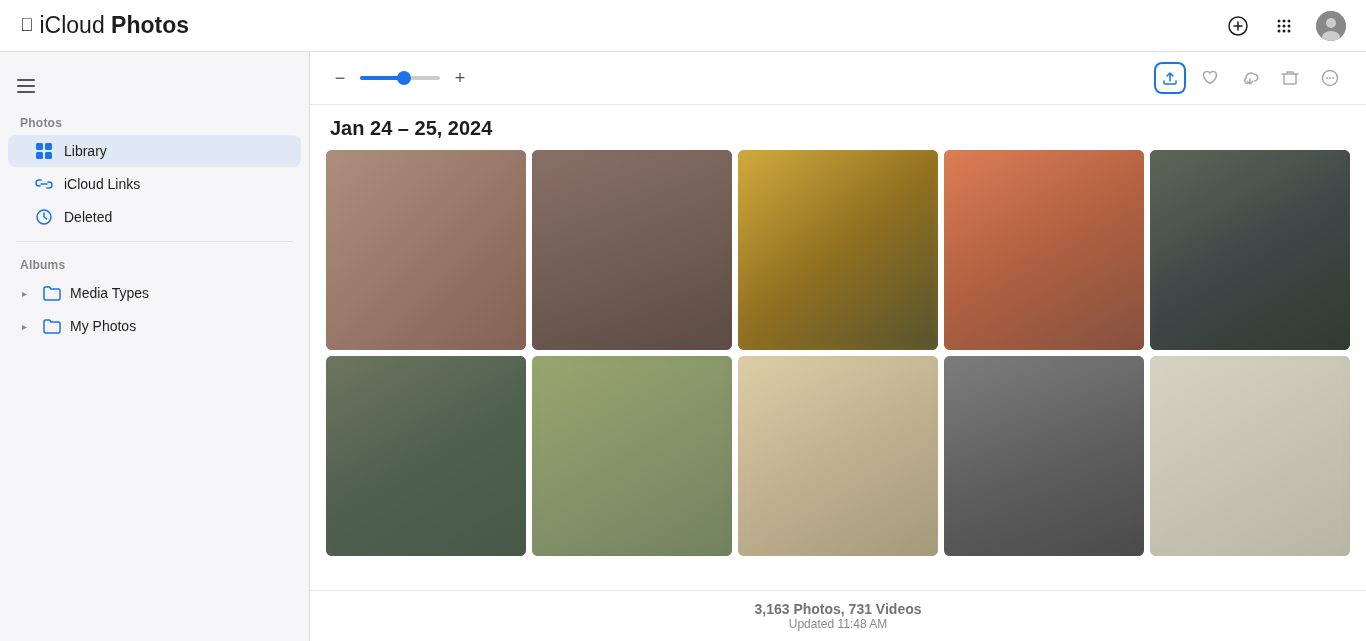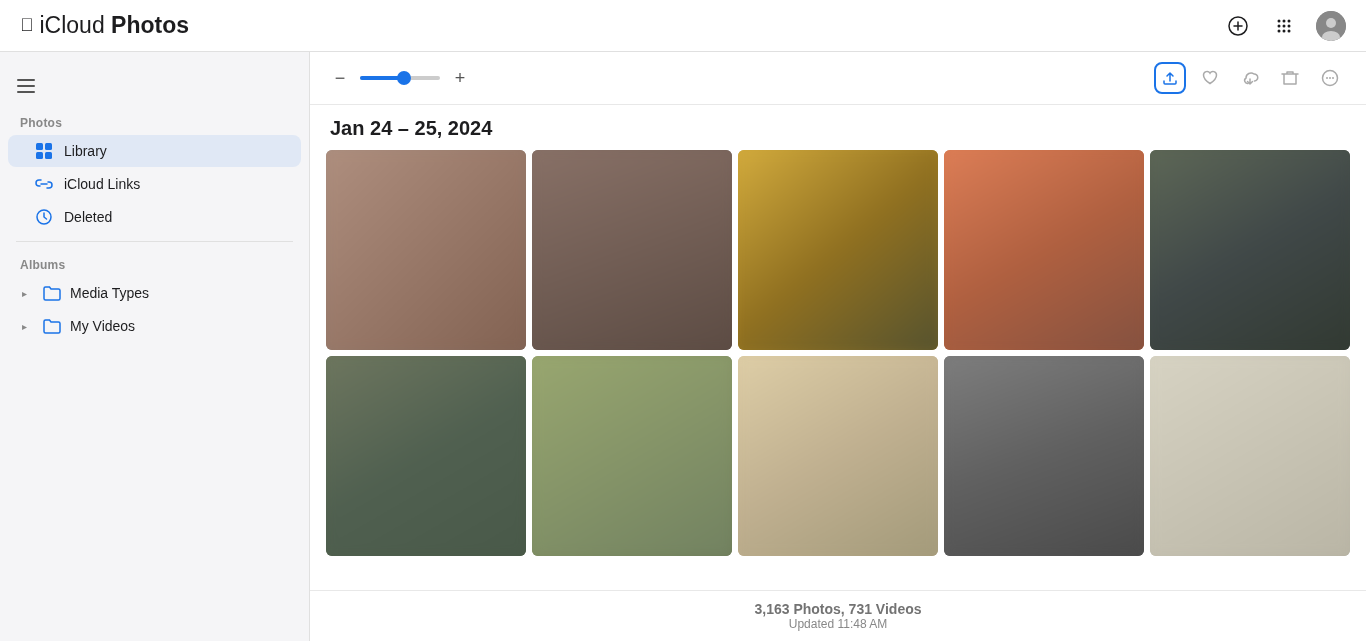--- a/index.html
+++ b/index.html
@@ -412,21 +412,21 @@
       <span class="sidebar-item-label">Media Types</span>
     </div>
 
     <div class="sidebar-group">
       <span class="chevron">▸</span>
       <div class="sidebar-item-icon">
         <svg width="18" height="16" viewBox="0 0 18 16" fill="none">
           <path d="M1 3.5A1.5 1.5 0 012.5 2h4l1.5 2H15.5A1.5 1.5 0 0117 5.5v8A1.5 1.5 0 0115.5 15h-13A1.5 1.5 0 011 13.5V3.5z" stroke="#1a73e8" stroke-width="1.5"></path>
         </svg>
       </div>
-      <span class="sidebar-item-label">My Videos</span>
+      <span class="sidebar-item-label">My Photos</span>
     </div>
 
   </div>
 
   <div class="content-area">
 
     <div class="content-toolbar">
       <div class="zoom-control">
         <span class="zoom-btn">−</span>
         <div class="zoom-slider-track">

